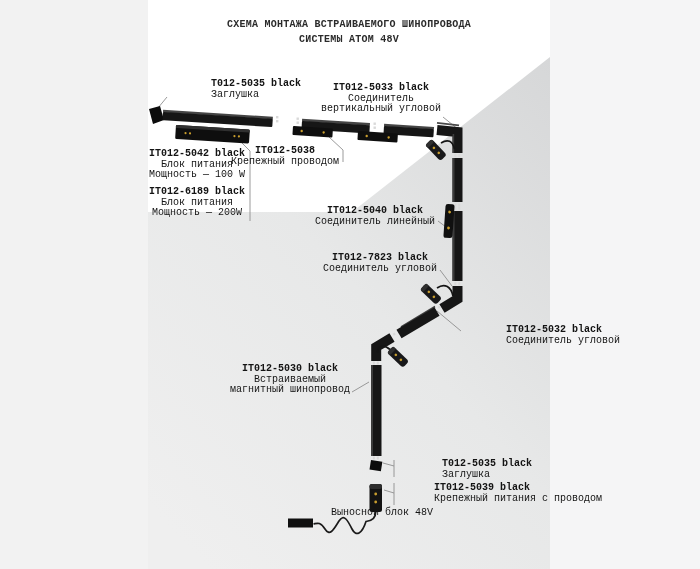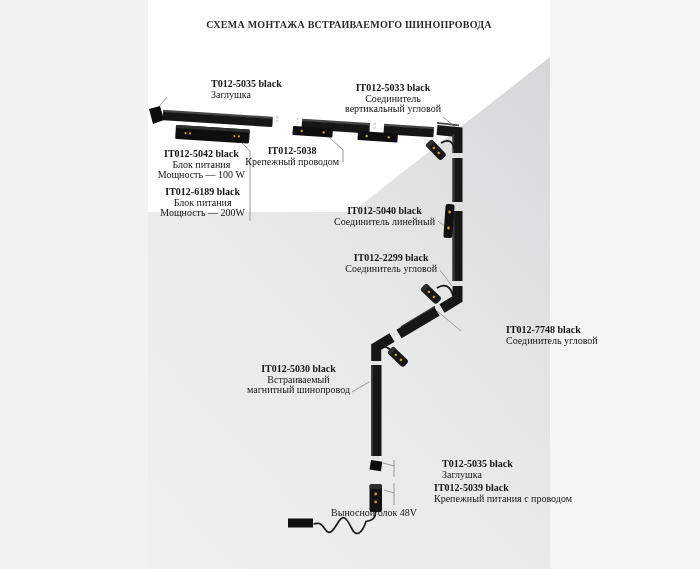--- a/index.html
+++ b/index.html
@@ -1,17 +1,17 @@
 <!DOCTYPE html>
 <html><head>
 <meta charset="utf-8">
 <style>
   html,body{margin:0;padding:0;background:#f2f2f2;}
   #app{position:relative;width:700px;height:569px;overflow:hidden;
-       font-family:Liberation Serif, serif;background:#f2f2f2;}
+       font-family:Liberation Mono, monospace;background:#f2f2f2;}
   #scene{position:absolute;left:0;top:0;}
   .title{position:absolute;left:148px;top:17px;width:402px;text-align:center;
          font-size:10px;line-height:15px;font-weight:bold;color:#2b2b2b;letter-spacing:.25px;}
   .title span{display:block;}
   .lbl{position:absolute;font-size:10px;line-height:10.5px;color:#141414;white-space:nowrap;margin-left:43px;}
   .lbl b,.lbl span{display:block;}
   .al-r{text-align:center;}
   .al-l{text-align:left;}
 </style>
 </head>
@@ -185,20 +185,21 @@
         <circle cx="375.7" cy="494" r="1.4" fill="#c99e2e"></circle>
           <circle cx="375.7" cy="502" r="1.4" fill="#c99e2e"></circle>
       </g>
       <path d="M375.7,512 C375.7,519 371,521 366,521.5 C362,534 356,537 352,529 C348,521 344,513 339,521 C334,529 330,537 325,529 C320,521 316.5,523.5 313.5,524" stroke="#1a1a1a" stroke-width="1.7" fill="none"></path>
       <rect x="288" y="518.5" width="25" height="9" fill="#101010"></rect>
     </g>
   </svg>
 
   <div class="title">
     <span>СХЕМА МОНТАЖА ВСТРАИВАЕМОГО ШИНОПРОВОДА</span>
+    <span>СИСТЕМЫ АТОМ 48V</span>
   </div>
 
   <div class="lbl al-l" style="left:168px;top:79px">
     <b>T012-5035 black</b>
     <span>Заглушка</span>
   </div>
 
   <div class="lbl al-r" style="right:259px;top:83px">
     <b>IT012-5033 black</b>
     <span>Соединитель</span>
@@ -221,26 +222,26 @@
     <b>IT012-5038</b>
     <span>Крепежный проводом</span>
   </div>
 
   <div class="lbl al-r" style="right:265px;top:206px">
     <b>IT012-5040 black</b>
     <span>Соединитель линейный</span>
   </div>
 
   <div class="lbl al-r" style="right:263px;top:253px">
-    <b>IT012-2299 black</b>
+    <b>IT012-7823 black</b>
     <span>Соединитель угловой</span>
   </div>
 
   <div class="lbl al-l" style="left:463px;top:325px">
-    <b>IT012-7748 black</b>
+    <b>IT012-5032 black</b>
     <span>Соединитель угловой</span>
   </div>
 
   <div class="lbl al-r" style="right:350px;top:364px">
     <b>IT012-5030 black</b>
     <span>Встраиваемый</span>
     <span>магнитный шинопровод</span>
   </div>
 
   <div class="lbl al-l" style="left:399px;top:459px">

